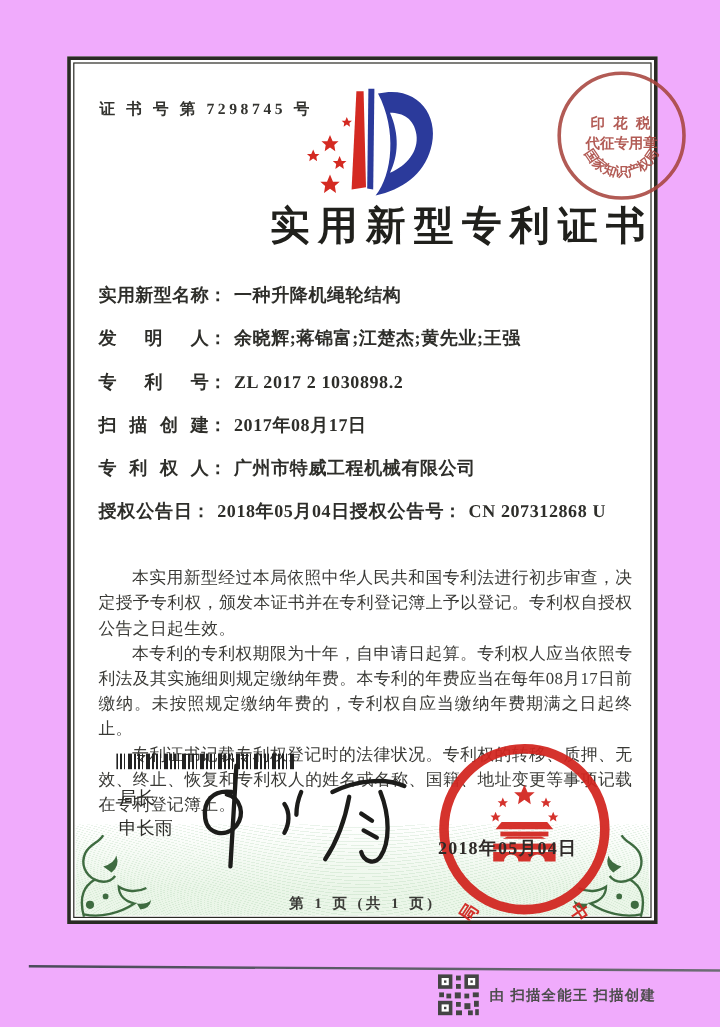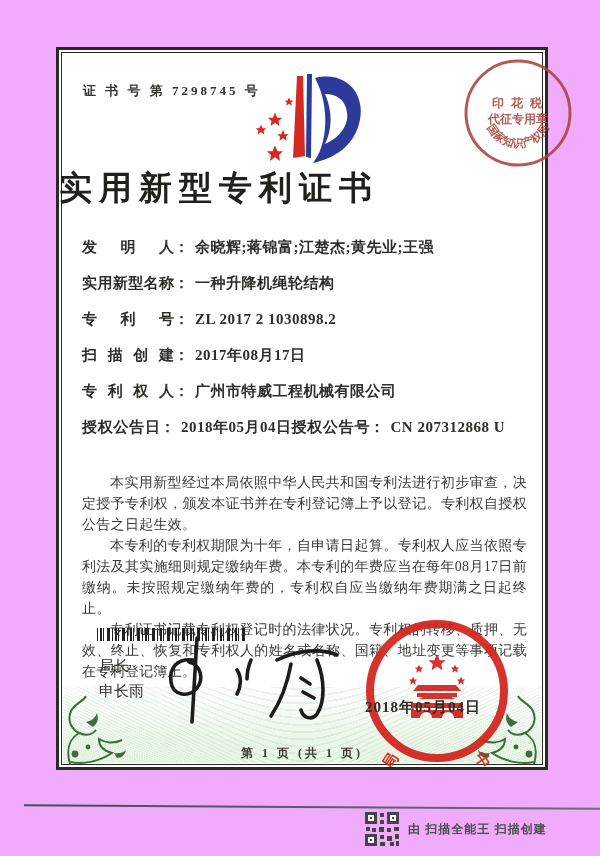--- a/index.html
+++ b/index.html
@@ -4,21 +4,21 @@
 <style>
   html,body{margin:0;padding:0;background:#e9e9e7;}
   .canvas{position:relative;width:600px;height:856px;background:#f0abfc;overflow:hidden;
           font-family:"Liberation Serif","DejaVu Serif",serif;color:#2b2b28;}
   
   .cert{position:absolute;left:56px;top:47px;width:486px;height:717px;
         border:3px solid #2a2a24;background:#fff;}
   .cert::before{content:"";position:absolute;inset:2px;border:1px solid #2a2a24;pointer-events:none;}
   .cert-no{position:absolute;left:24px;top:32px;font-size:13px;font-weight:600;letter-spacing:3px;color:#33332f;}
   .logo{position:absolute;left:194px;top:18px;width:116px;height:96px;}
-  .title{position:absolute;left:0;top:116px;width:100%;text-align:left;
+  .title{position:absolute;left:0;top:116px;width:100%;text-align:right;
          font-size:33px;font-weight:600;letter-spacing:7px;color:#20201c;}
   
   .fields{position:absolute;left:23px;right:18px;top:186px;font-size:15px;}
   .frow{margin-bottom:13px;line-height:23px;font-weight:600;color:#2e2e2a;}
   .flabel{display:inline-block;width:92px;text-align:justify;text-align-last:justify;vertical-align:top;}
   .fcolon{display:inline-block;margin-right:6px;vertical-align:top;}
   .fvalue{letter-spacing:.5px;}
   .fvalue.wrap{display:inline-block;width:366px;vertical-align:top;}
   .frow.split{display:flex;justify-content:flex-start;}
   .frow.split .flabel{width:78px;}
@@ -119,24 +119,24 @@
         <use href="#star5" transform="translate(8,62) scale(0.55)"></use>
         <use href="#star5" transform="translate(30,68) scale(0.6)"></use>
         <use href="#star5" transform="translate(22,86) scale(0.85)"></use>
       </g>
     </svg>
 
     <div class="title">实用新型专利证书</div>
 
     <div class="fields">
       <div class="frow">
+        <span class="flabel">实用新型名称</span><span class="fcolon">：</span><span class="fvalue">一种升降机绳轮结构</span>
+      </div>
+      <div class="frow">
         <span class="flabel">发明人</span><span class="fcolon">：</span><span class="fvalue">余晓辉;蒋锦富;江楚杰;黄先业;王强</span>
-      </div>
-      <div class="frow">
-        <span class="flabel">实用新型名称</span><span class="fcolon">：</span><span class="fvalue">一种升降机绳轮结构</span>
       </div>
       <div class="frow">
         <span class="flabel">专利号</span><span class="fcolon">：</span><span class="fvalue">ZL 2017 2 1030898.2</span>
       </div>
       <div class="frow">
         <span class="flabel">扫描创建</span><span class="fcolon">：</span><span class="fvalue">2017年08月17日</span>
       </div>
       <div class="frow">
         <span class="flabel">专利权人</span><span class="fcolon">：</span><span class="fvalue">广州市特威工程机械有限公司</span>
       </div>

